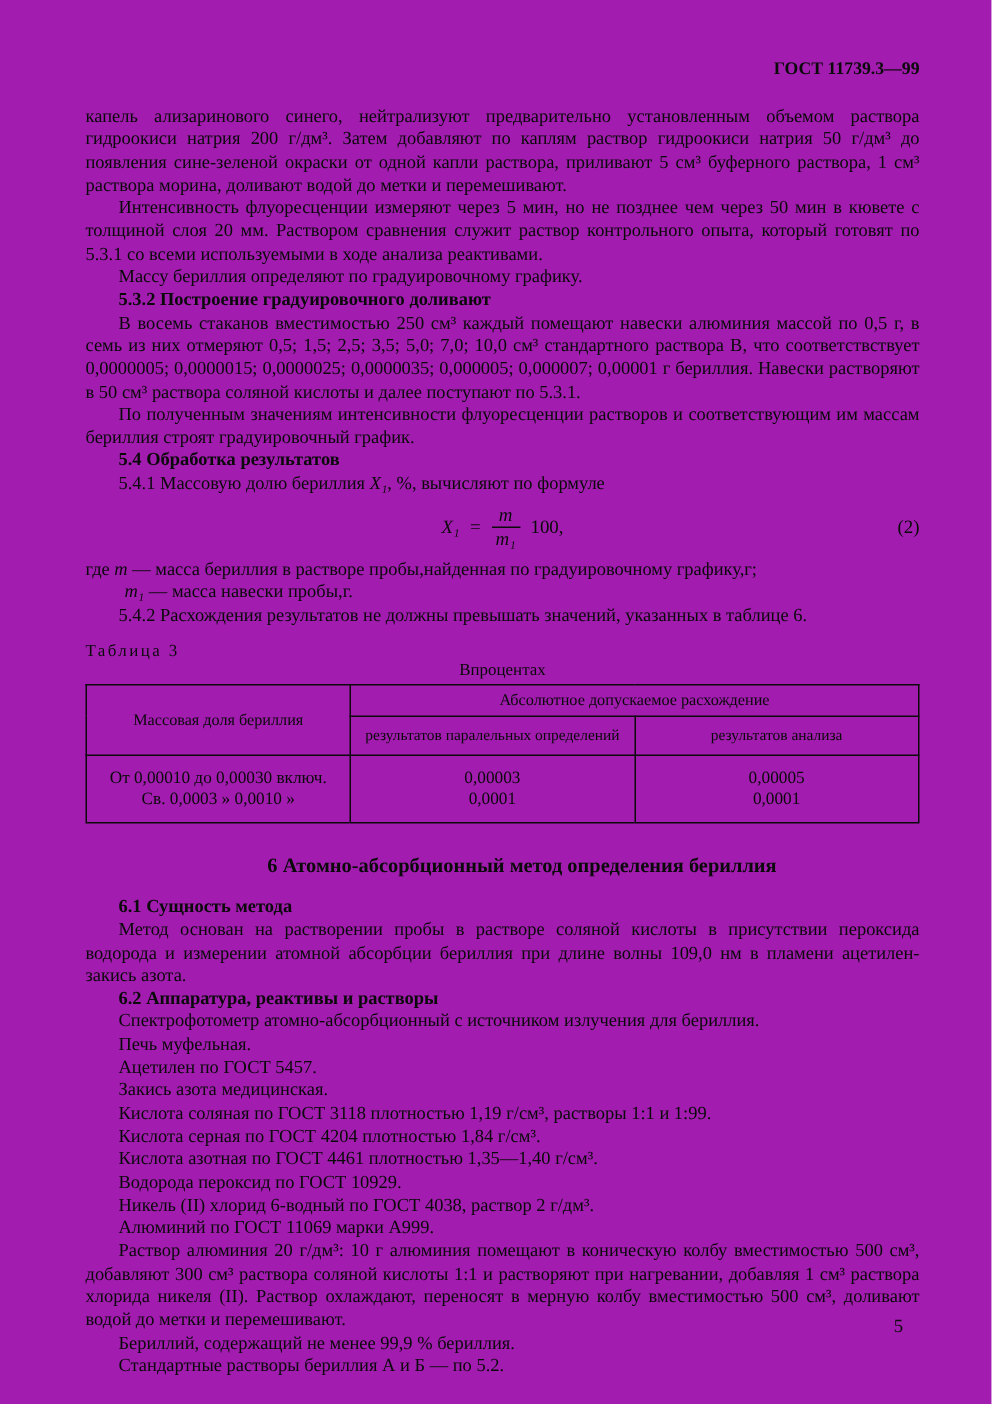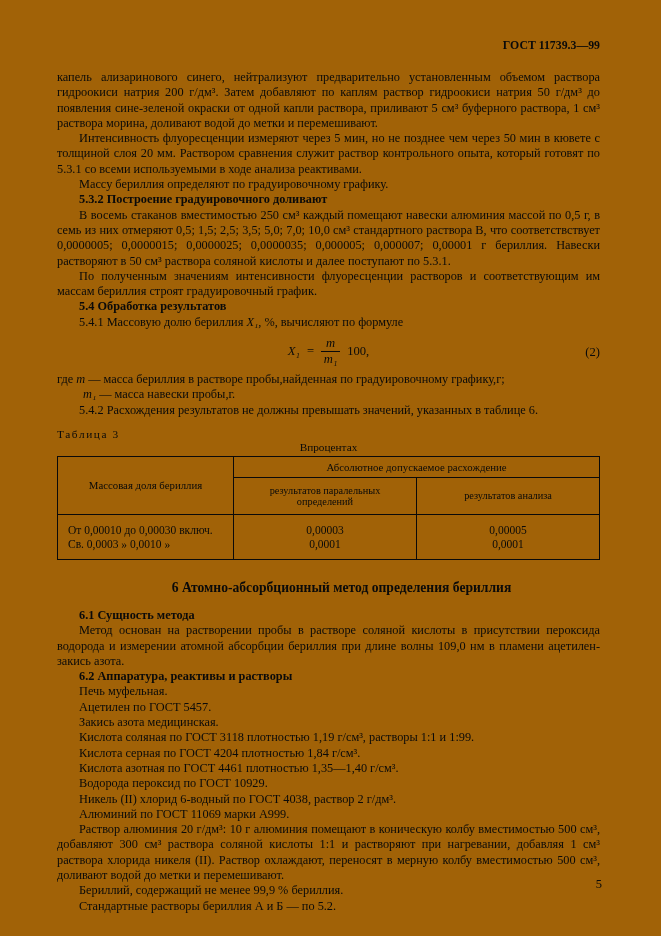--- a/index.html
+++ b/index.html
@@ -1,22 +1,22 @@
 <!DOCTYPE html>
 <html><head>
 <meta charset="utf-8">
 <style>
   * { box-sizing: border-box; }
   html, body { margin: 0; padding: 0; background: #ffffff; }
   .page {
     position: relative;
     width: 661px;
     height: 936px;
-    background: #a16207;
-    padding: 38px 61px 0 57px;
+    background: #a21caf;
+    padding: 38px 48px 0 57px;
     font-family: "Liberation Serif", "DejaVu Serif", serif;
     color: #0a0a0a;
     overflow: hidden;
   }
   .doc-header { text-align: right; font-weight: 700; font-size: 11.8px; margin: 0 0 17px 0; }
   .body-p { margin: 0; font-size: 12.3px; line-height: 15.3px; text-align: justify; }
   .ind { text-indent: 22px; }
   .bold { font-weight: 700; }
   .var { font-style: italic; }
 
@@ -35,21 +35,21 @@
   .table-units { font-size: 11.3px; text-align: center; margin: 1px 0 3px 0; }
 
   table.t3 { width: 100%; border-collapse: collapse; table-layout: fixed; border: 1.2px solid #0a0a0a; }
   .t3 th { border: 1px solid #0a0a0a; font-weight: 400; text-align: center; vertical-align: middle; }
   .t3 .c1  { width: 176px; font-size: 10.8px; padding: 4px 10px; }
   .t3 .grp { font-size: 10.8px; padding: 4px 4px; }
   .t3 .sub { font-size: 10.3px; padding: 7px 8px; }
   .t3 td { border-left: 1px solid #0a0a0a; border-right: 1px solid #0a0a0a; border-top: none; border-bottom: none; font-size: 11.5px; padding: 1px 10px; }
   .t3 tbody tr:first-child td { padding-top: 9px; }
   .t3 tbody tr:last-child td { padding-bottom: 9px; }
-  .t3 .range { text-align: left; }
+  .t3 .range { text-align: center; }
   .t3 .val { text-align: center; }
 
   .sec6 { font-size: 13.6px; font-weight: 700; margin: 19px 0 12px 0; padding-left: 26px; line-height: 17px; text-align: center; }
 
   .page-number { position: absolute; right: 59px; bottom: 44px; font-size: 12.5px; }
 </style>
 </head>
 <body>
 
 <div class="page">
@@ -112,20 +112,21 @@
       </tr>
     </tbody>
   </table>
 
   <h2 class="sec6">6  Атомно-абсорбционный метод определения бериллия</h2>
 
   <p class="body-p ind bold">6.1 Сущность метода</p>
   <p class="body-p ind">Метод основан на растворении пробы в растворе соляной кислоты в присутствии пероксида водорода и измерении атомной абсорбции бериллия при длине волны 109,0 нм в пламени ацетилен-закись азота.</p>
   <p class="body-p ind bold">6.2 Аппаратура, реактивы и растворы</p>
 
+  <p class="body-p ind">Спектрофотометр атомно-абсорбционный с источником излучения для бериллия.</p>
   <p class="body-p ind">Печь муфельная.</p>
   <p class="body-p ind">Ацетилен по ГОСТ 5457.</p>
   <p class="body-p ind">Закись азота медицинская.</p>
   <p class="body-p ind">Кислота соляная по ГОСТ 3118 плотностью 1,19 г/см³, растворы 1:1 и 1:99.</p>
   <p class="body-p ind">Кислота серная по ГОСТ 4204 плотностью 1,84 г/см³.</p>
   <p class="body-p ind">Кислота азотная по ГОСТ 4461 плотностью 1,35—1,40 г/см³.</p>
   <p class="body-p ind">Водорода пероксид по ГОСТ 10929.</p>
   <p class="body-p ind">Никель (II) хлорид 6-водный по ГОСТ 4038, раствор 2 г/дм³.</p>
   <p class="body-p ind">Алюминий по ГОСТ 11069 марки А999.</p>
   <p class="body-p ind">Раствор алюминия 20 г/дм³: 10 г алюминия помещают в коническую колбу вместимостью 500 см³, добавляют 300 см³ раствора соляной кислоты 1:1 и растворяют при нагревании, добавляя 1 см³ раствора хлорида никеля (II). Раствор охлаждают, переносят в мерную колбу вместимостью 500 см³, доливают водой до метки и перемешивают.</p>

